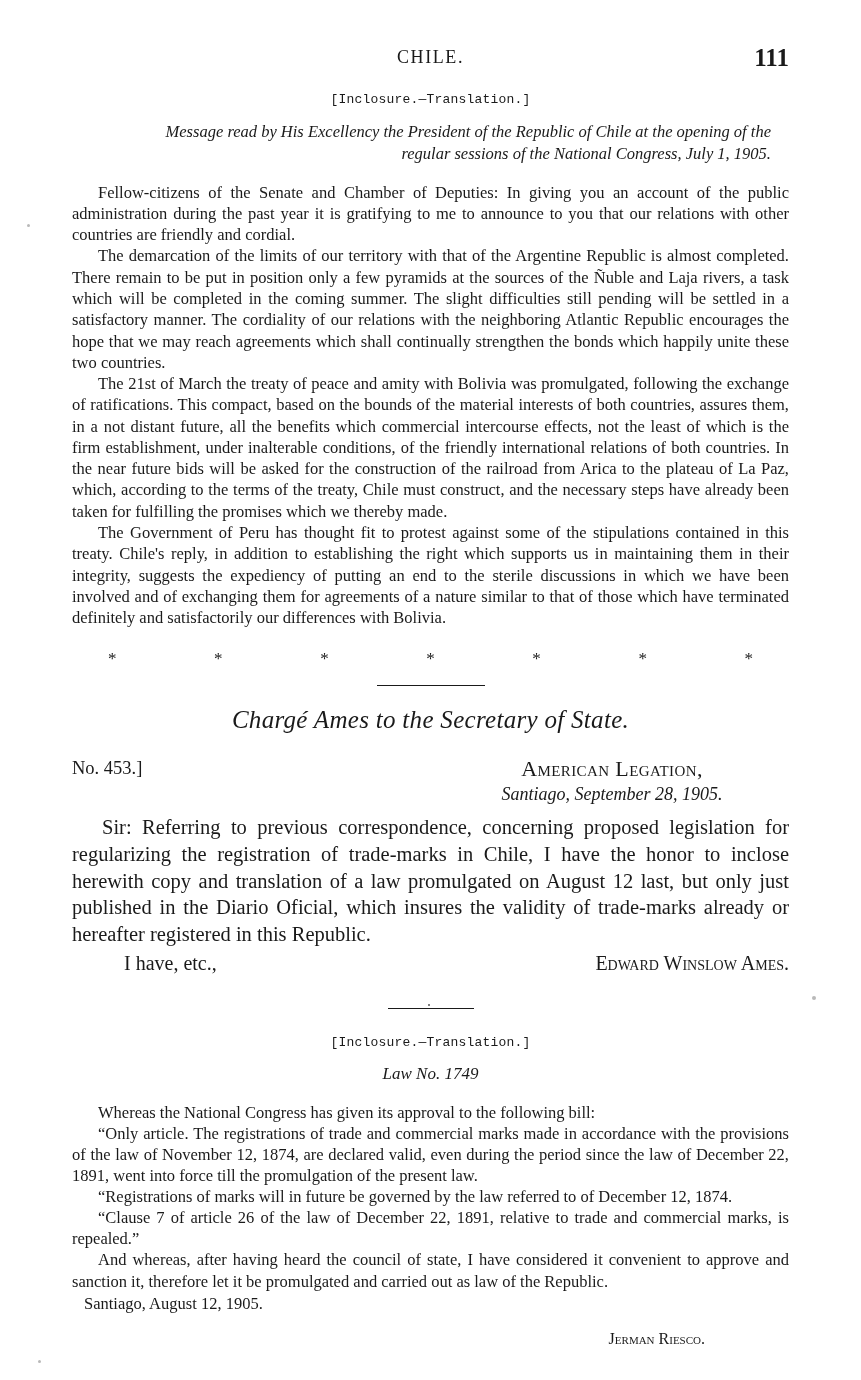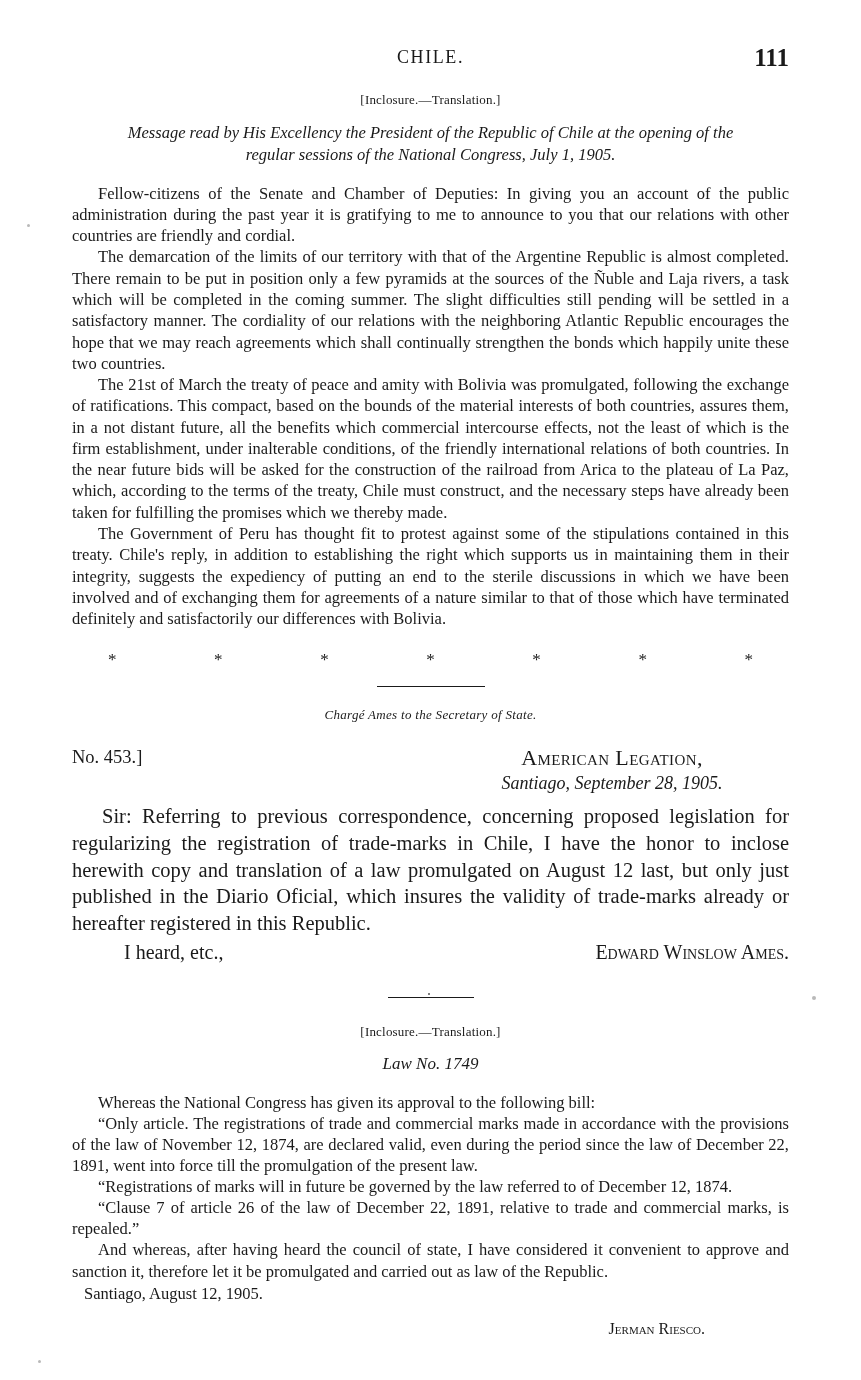--- a/index.html
+++ b/index.html
@@ -50,24 +50,25 @@
     font-weight: bold;
     font-family: "Liberation Serif", serif;
   }
 
   .inclosure-note {
     text-align: center;
     font-size: 13px;
     margin-top: 14px;
     margin-bottom: 14px;
     letter-spacing: 0.2px;
+    font-family: Liberation Mono, monospace;
   }
 
   .msg-head {
-    text-align: center;
+    text-align: right;
     font-style: italic;
     font-size: 16.5px;
     line-height: 1.35;
     margin: 0 18px 16px 18px;
   }
 
   p.body {
     font-size: 16.5px;
     line-height: 1.29;
     text-align: justify;
@@ -112,21 +113,21 @@
   .section-title {
     text-align: center;
     font-weight: bold;
     font-size: 18.5px;
     letter-spacing: 0.9px;
     margin: 14px 0 20px 0;
   }
   .subsection-title {
     text-align: center;
     font-style: italic;
-    font-size: 13px;
+    font-size: 25px;
     margin: 0 0 22px 0;
     letter-spacing: 0.3px;
   }
 
   .letterhead {
     position: relative;
     height: 56px;
     margin-bottom: 2px;
   }
   .doc-no {
@@ -262,21 +263,21 @@
       <div class="doc-no">No. 453.]</div>
       <div class="legation">
         <div class="l1 smallcaps">American Legation,</div>
         <div class="l2">Santiago, September 28, 1905.</div>
       </div>
     </div>
 
     <p class="letter-body">Sir: Referring to previous correspondence, concerning proposed legislation for regularizing the registration of trade-marks in Chile, I have the honor to inclose herewith copy and translation of a law promulgated on August 12 last, but only just published in the Diario Oficial, which insures the validity of trade-marks already or hereafter registered in this Republic.</p>
 
     <div class="closing">
-      <span class="ihave">I heard, etc.,</span>
+      <span class="ihave">I have, etc.,</span>
       <span class="signer smallcaps">Edward Winslow Ames.</span>
     </div>
 
     <div class="rule-short2"></div>
 
     <div class="inclosure-note">[Inclosure.—Translation.]</div>
     <div class="law-title">Law No. 1749</div>
 
     <p class="small-body">Whereas the National Congress has given its approval to the following bill:</p>
     <p class="small-body">“Only article. The registrations of trade and commercial marks made in accordance with the provisions of the law of November 12, 1874, are declared valid, even during the period since the law of December 22, 1891, went into force till the promulgation of the present law.</p>

